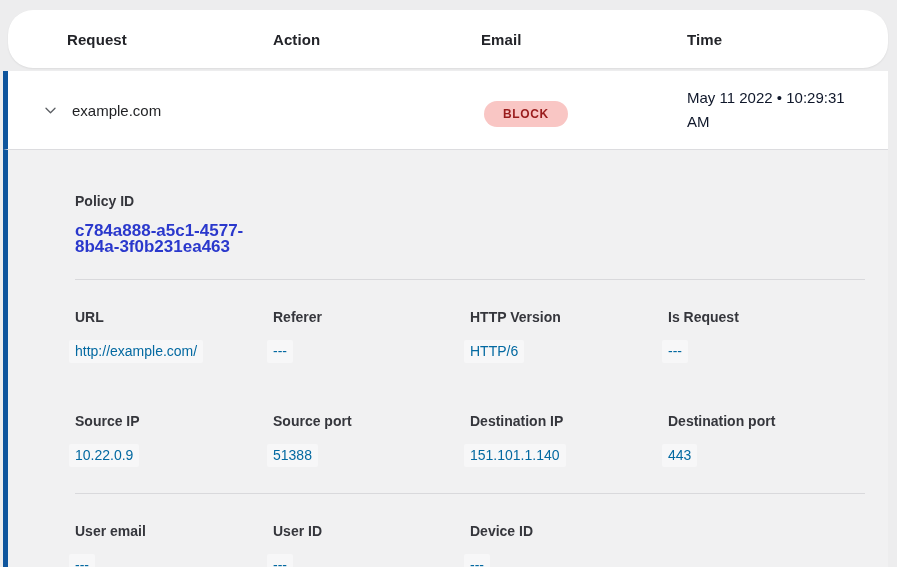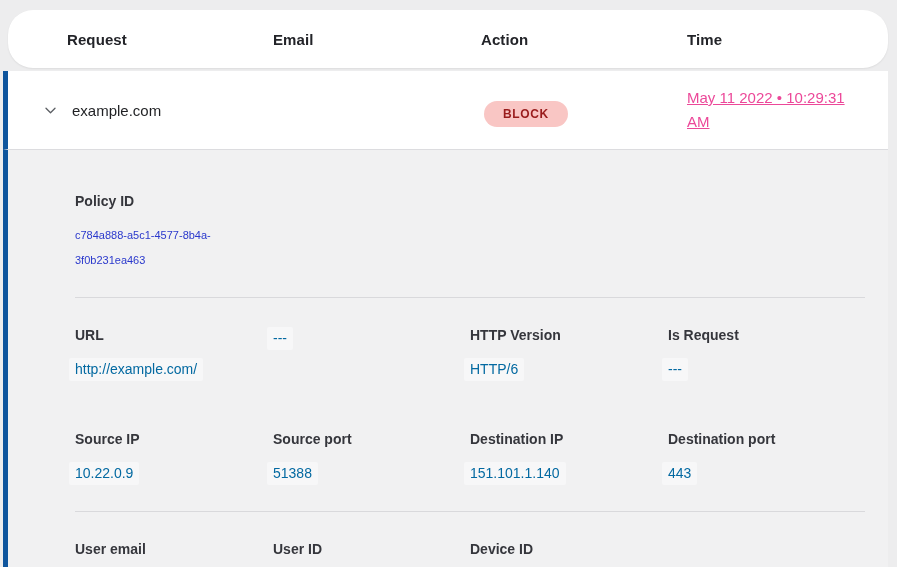--- a/index.html
+++ b/index.html
@@ -65,49 +65,49 @@
     letter-spacing:0.6px;
     padding:7px 19px;
     border-radius:15px;
     line-height:1;
     margin-top:7px;
   }
   .time-cell{
     width:180px;
     font-size:15px;
     line-height:24px;
-    color:#ec4899;
+    color:#0f172a;
     padding:14px 0;
-    text-decoration:underline;
   }
   
   .detail-panel{
     margin:0 9px 0 3px;
     height:468px;
     background:var(--panel-bg);
     border-left:5px solid var(--accent-blue);
     border-top:1px solid #dcdcdf;
     padding:43px 23px 0 67px;
     overflow:hidden;
   }
   .field-label{
     font-size:14px;
     font-weight:700;
     color:#35363c;
   }
   .policy-block .field-label{margin-bottom:14px;}
   .policy-link{
     display:block;
     max-width:205px;
-    font-size:11px;
-    line-height:25px;
+    font-size:17px;
+    line-height:16px;
     color:var(--link-color);
     text-decoration:none;
     word-wrap:break-word;
     cursor:pointer;
+    font-weight:bold;
   }
   .divider{
     border:none;
     border-top:1px solid var(--divider);
     height:0;
   }
   .divider.after-policy{margin-top:24px;}
   .divider.after-network{margin-top:26px;}
   .detail-grid{
     display:grid;
@@ -127,22 +127,22 @@
     border-radius:2px;
     padding:3px 6px 4px 6px;
     margin-left:-6px;
   }
 </style>
 </head>
 <body>
 
 <div class="table-header">
   <div class="hcell">Request</div>
+  <div class="hcell">Action</div>
   <div class="hcell">Email</div>
-  <div class="hcell">Action</div>
   <div class="hcell">Time</div>
 </div>
 
 <div class="log-row">
   <div class="req-cell">
     <span class="chevron">
       <svg width="15" height="15" viewBox="0 0 16 16">
         <path d="M3.2 5.6 L8 10.4 L12.8 5.6" fill="none" stroke="#5b5e63" stroke-width="1.4" stroke-linecap="round" stroke-linejoin="round"></path>
       </svg>
     </span>
@@ -163,20 +163,21 @@
   </div>
 
   <hr class="divider after-policy">
 
   <div class="detail-grid http-section">
     <div class="field">
       <div class="field-label">URL</div>
       <div class="field-value"><span class="val-chip">http://example.com/</span></div>
     </div>
     <div class="field">
+      <div class="field-label">Referer</div>
       <div class="field-value"><span class="val-chip">---</span></div>
     </div>
     <div class="field">
       <div class="field-label">HTTP Version</div>
       <div class="field-value"><span class="val-chip">HTTP/6</span></div>
     </div>
     <div class="field">
       <div class="field-label">Is Request</div>
       <div class="field-value"><span class="val-chip">---</span></div>
     </div>

